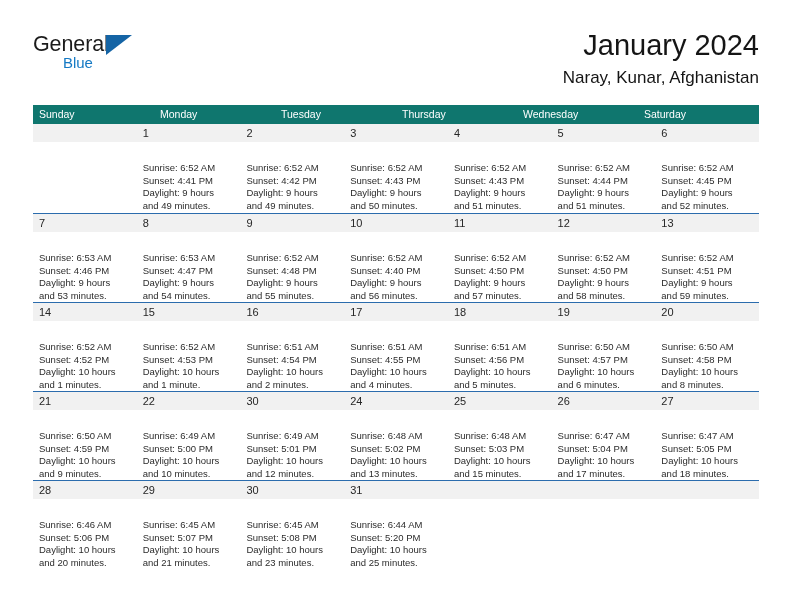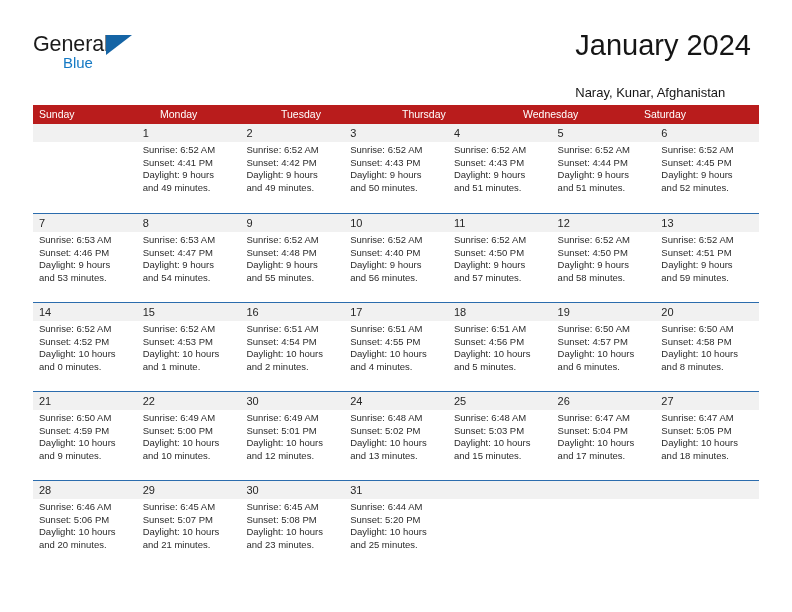--- a/index.html
+++ b/index.html
@@ -59,49 +59,50 @@
     position: absolute;
     left: 30px;
     top: 22px;
     font-size: 15px;
     letter-spacing: -0.1px;
     color: #1479c4;
     font-family: "Liberation Sans", sans-serif;
   }
   .title-wrap {
     position: absolute;
-    right: 8px;
+    right: 0;
     top: 0;
+    text-align: right;
   }
   .cal-title {
     font-size: 29px;
     font-weight: normal;
     color: #151515;
     line-height: 34px;
     white-space: nowrap;
   }
   .cal-sub {
-    font-size: 13px;
+    font-size: 17px;
     font-weight: normal;
     color: #151515;
     line-height: 22px;
-    margin-top: 20px;
+    margin-top: 5px;
     white-space: nowrap;
   }
 
   
   .calendar {
     position: absolute;
     left: 33px;
     top: 105px;
     width: 726px;
   }
   .dow-row {
     display: flex;
-    background: #b91c1c;
+    background: #0f766e;
     height: 19px;
   }
   .dow {
     flex: 1 1 0;
     color: #ffffff;
     font-size: 10.5px;
     line-height: 19px;
     padding-left: 6px;
     box-sizing: border-box;
     white-space: nowrap;
@@ -137,21 +138,21 @@
   }
   .daynum {
     font-size: 11px;
     line-height: 18px;
     color: #262626;
     height: 18px;
     position: relative;
     z-index: 2;
   }
   .lines {
-    margin-top: 2px;
+    margin-top: 20px;
     position: relative;
     z-index: 2;
   }
   .line {
     font-size: 9.5px;
     line-height: 12.6px;
     color: #2c2c2c;
     white-space: nowrap;
   }
 </style>
@@ -318,21 +319,21 @@
         </div>
         <div class="week">
           <div class="numband"></div>
           <div class="week-inner">
             <div class="cell">
               <div class="daynum">14</div>
               <div class="lines">
                 <div class="line">Sunrise: 6:52 AM</div>
                 <div class="line">Sunset: 4:52 PM</div>
                 <div class="line">Daylight: 10 hours</div>
-                <div class="line">and 0 minutes.</div>
+                <div class="line">and 1 minutes.</div>
               </div>
             </div>
             <div class="cell">
               <div class="daynum">15</div>
               <div class="lines">
                 <div class="line">Sunrise: 6:52 AM</div>
                 <div class="line">Sunset: 4:53 PM</div>
                 <div class="line">Daylight: 10 hours</div>
                 <div class="line">and 1 minute.</div>
               </div>

